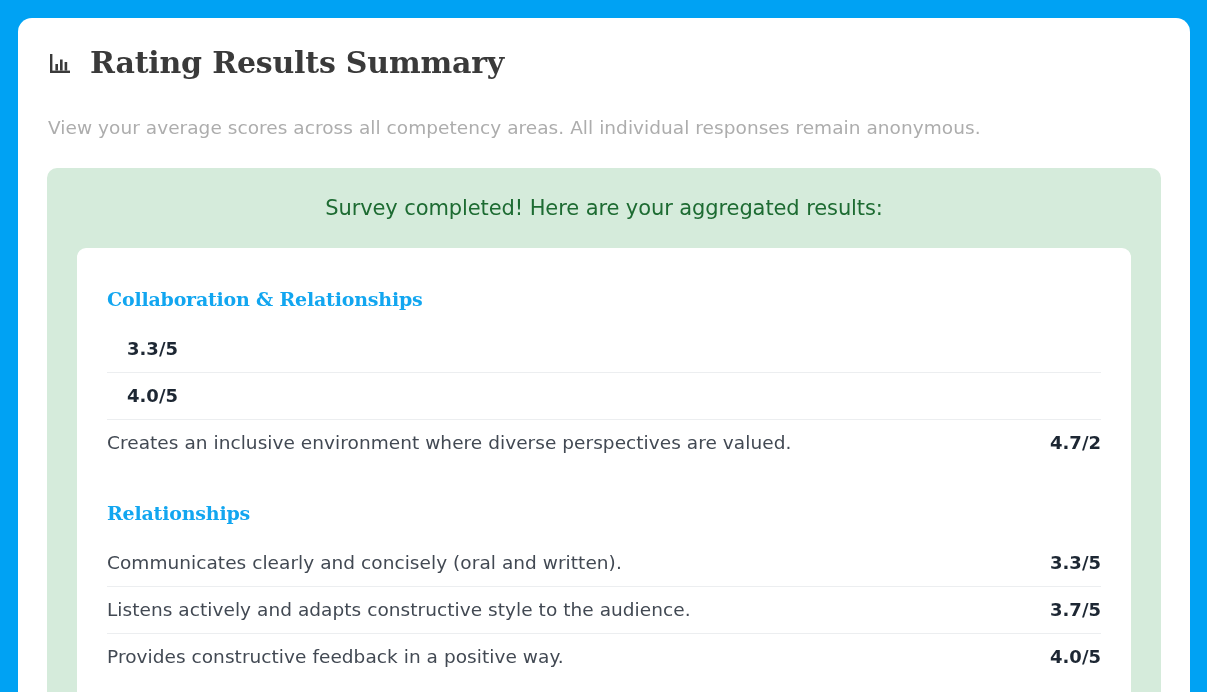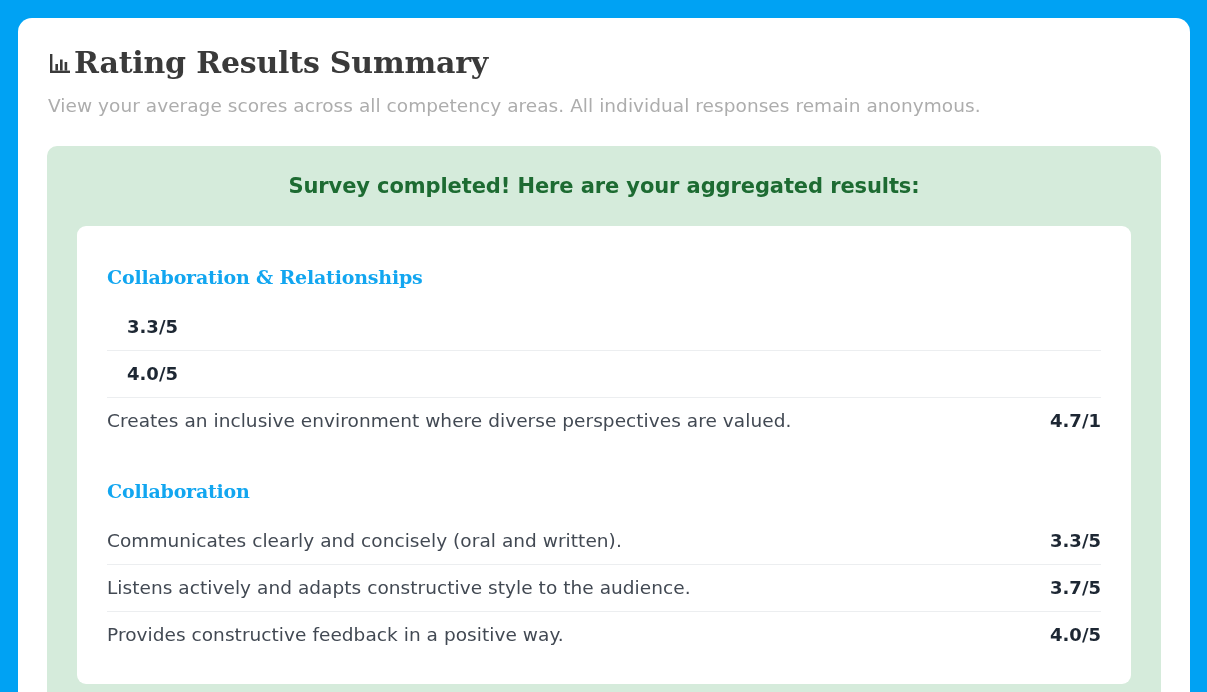--- a/index.html
+++ b/index.html
@@ -29,21 +29,21 @@
   }
 
   
   .page-header {
     padding: 28px 30px 0 30px;
   }
 
   .title-row {
     display: flex;
     align-items: center;
-    gap: 0;
+    gap: 16px;
   }
 
   .chart-icon {
     width: 26px;
     height: 26px;
     flex: 0 0 26px;
     display: block;
     position: relative;
     top: 1px;
   }
@@ -51,40 +51,40 @@
   .page-title {
     font-family: "DejaVu Serif", "Liberation Serif", serif;
     font-size: 30px;
     font-weight: 700;
     color: #3a3a3a;
     letter-spacing: -0.2px;
     line-height: 1.15;
   }
 
   .page-subtitle {
-    margin-top: 14px;
+    margin-top: 36px;
     font-size: 18.5px;
     color: #adadad;
     font-weight: 400;
     letter-spacing: 0.05px;
   }
 
   
   .results-panel {
     margin: 30px 29px 0 29px;
     background: #d5ebdb;
     border-radius: 10px;
     padding: 28px 30px 30px 30px;
     min-height: 540px;
   }
 
   .panel-heading {
     text-align: center;
     font-size: 21px;
-    font-weight: 700;
+    font-weight: 400;
     color: #1d6b32;
     letter-spacing: -0.1px;
     margin-bottom: 28px;
   }
 
   
   .results-card {
     background: #ffffff;
     border-radius: 9px;
     padding: 26px 30px 24px 30px;
@@ -163,26 +163,26 @@
         <div class="rating-row">
           <span class="rating-score">3.3/5</span>
         </div>
 
         <div class="rating-row">
           <span class="rating-score">4.0/5</span>
         </div>
 
         <div class="rating-row last">
           <span class="rating-label">Creates an inclusive environment where diverse perspectives are valued.</span>
-          <span class="rating-score">4.7/1</span>
+          <span class="rating-score">4.7/2</span>
         </div>
       </div>
 
       <div class="section">
-        <div class="section-title">Collaboration</div>
+        <div class="section-title">Relationships</div>
 
         <div class="rating-row">
           <span class="rating-label">Communicates clearly and concisely (oral and written).</span>
           <span class="rating-score">3.3/5</span>
         </div>
 
         <div class="rating-row">
           <span class="rating-label">Listens actively and adapts constructive style to the audience.</span>
           <span class="rating-score">3.7/5</span>
         </div>

